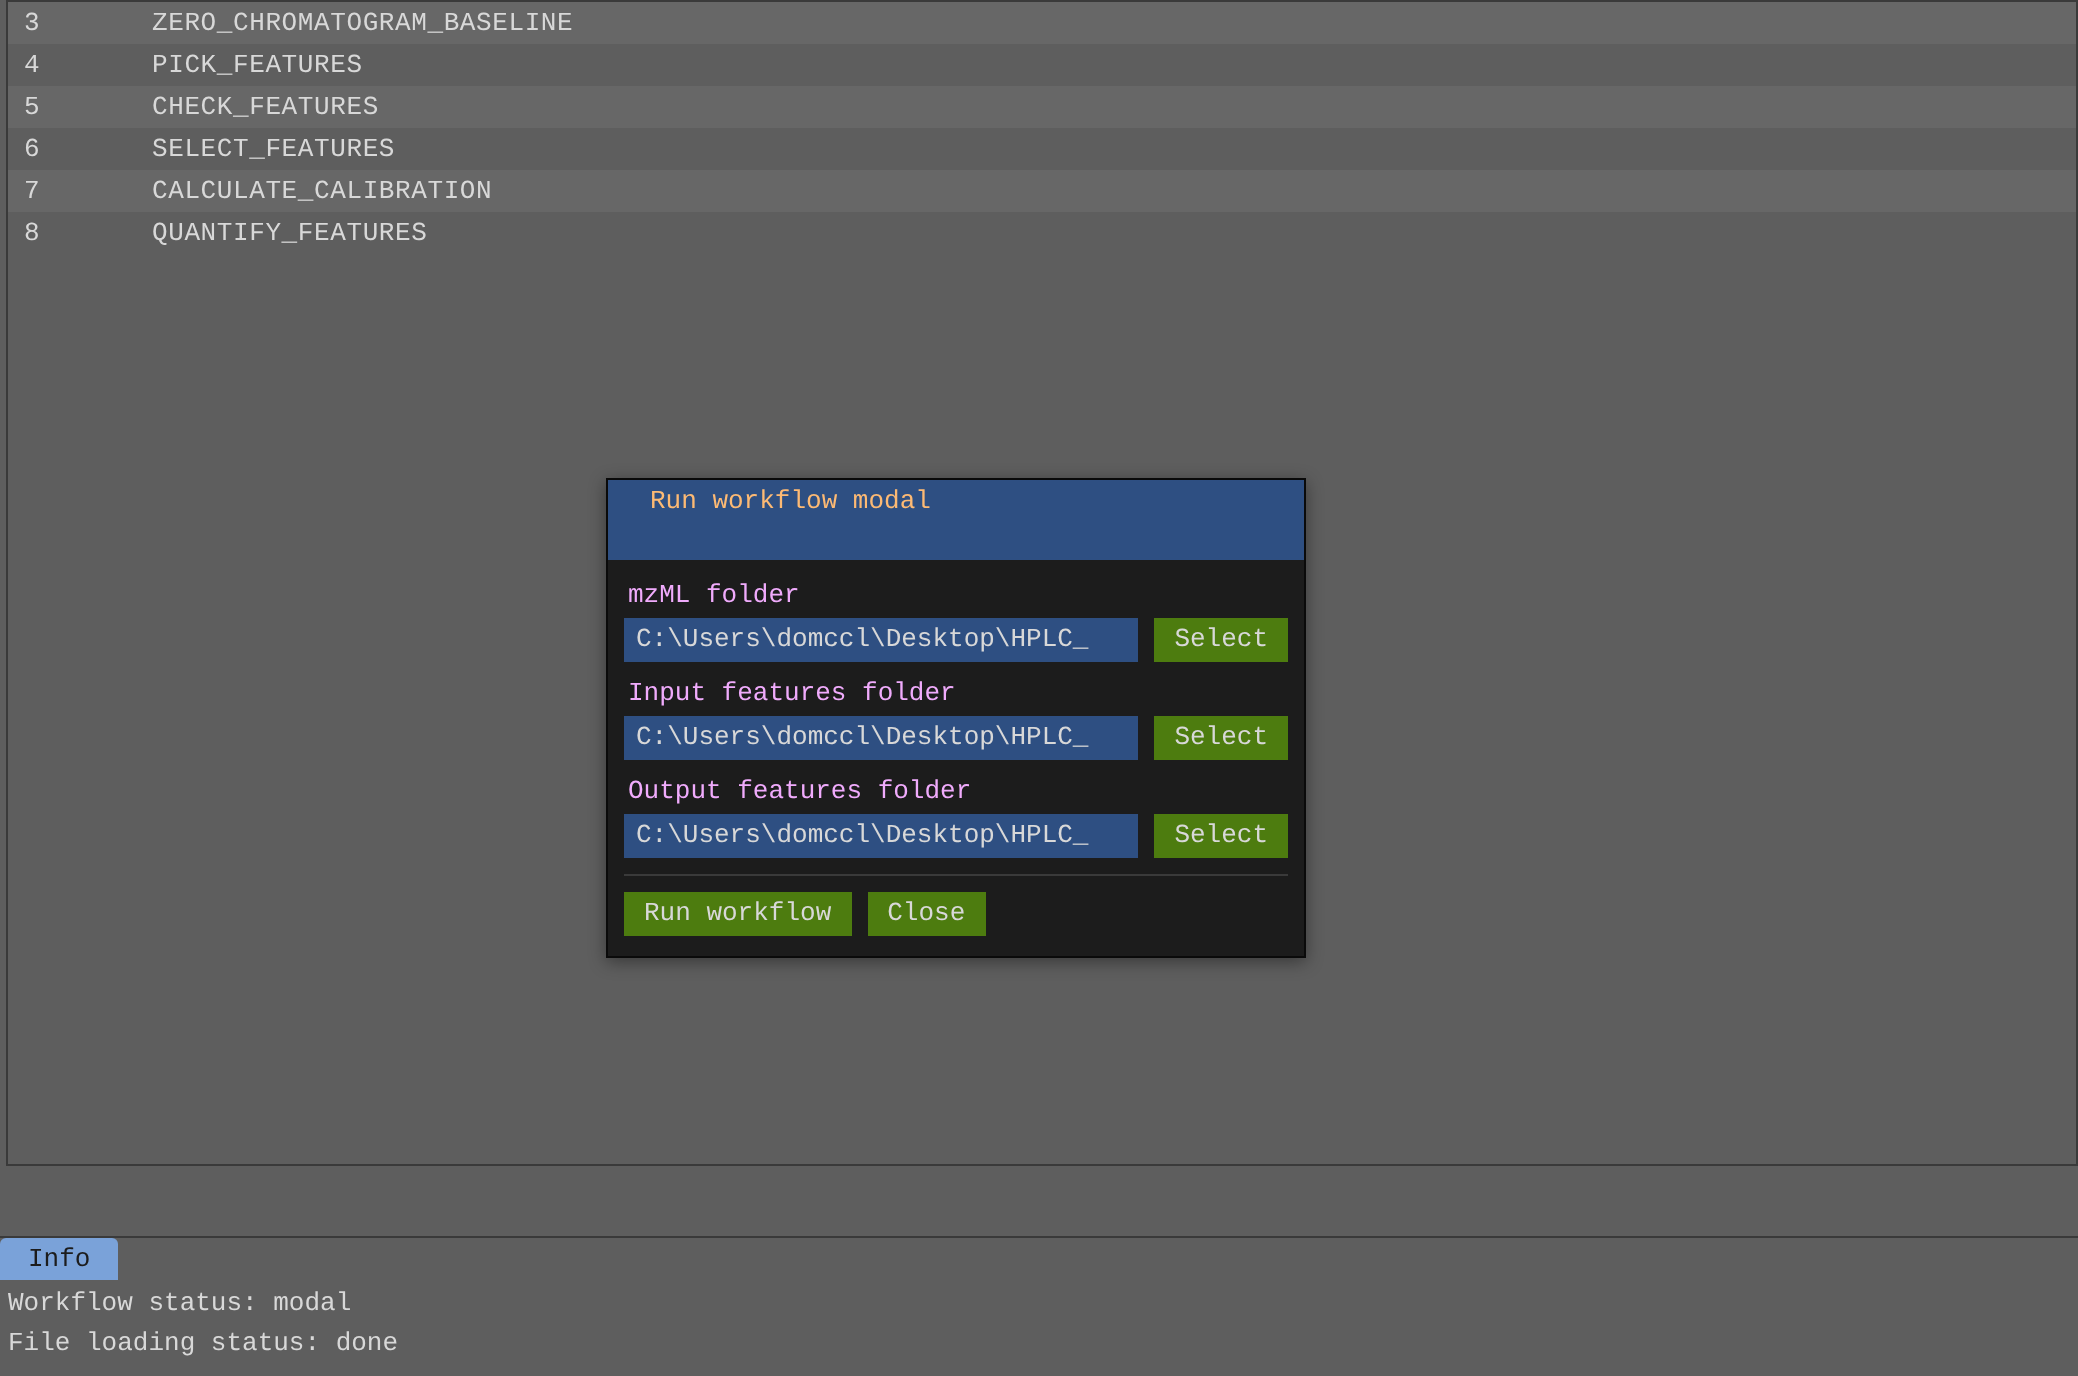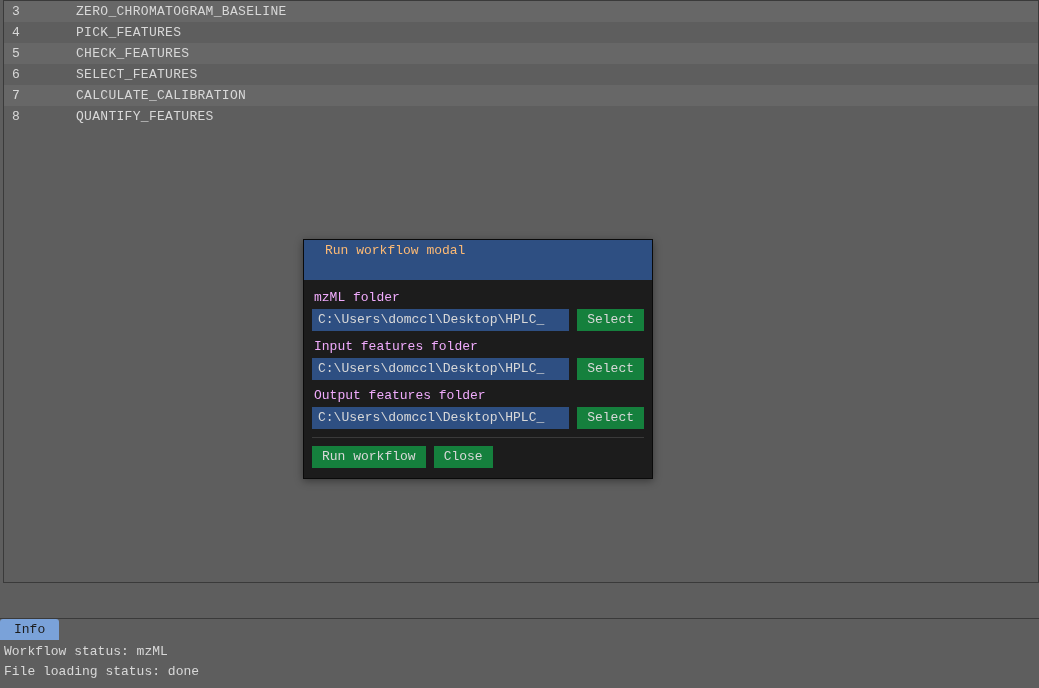--- a/index.html
+++ b/index.html
@@ -90,21 +90,21 @@
       color: #d8d8d8;
       padding: 3px 6px;
       height: 22px;
       line-height: 16px;
       width: 258px;
       overflow: hidden;
       white-space: nowrap;
       text-overflow: clip;
     }
     .btn {
-      background: #15803d;
+      background: #4d7c0f;
       color: #d8d8d8;
       border: none;
       padding: 3px 10px;
       height: 22px;
       line-height: 16px;
       font-family: inherit;
       font-size: 13px;
       cursor: pointer;
     }
     .modal-actions {
@@ -208,16 +208,16 @@
       </div>
     </div>
   </div>
 </div>
 
 <div class="info-panel">
   <div class="info-tab-strip">
     <div class="info-tab" style="background:#7aa2d9;">Info</div>
   </div>
   <div class="info-body">
-    <div>Workflow status: mzML</div>
+    <div>Workflow status: modal</div>
     <div>File loading status: done</div>
   </div>
 </div>
 
 </body></html>

